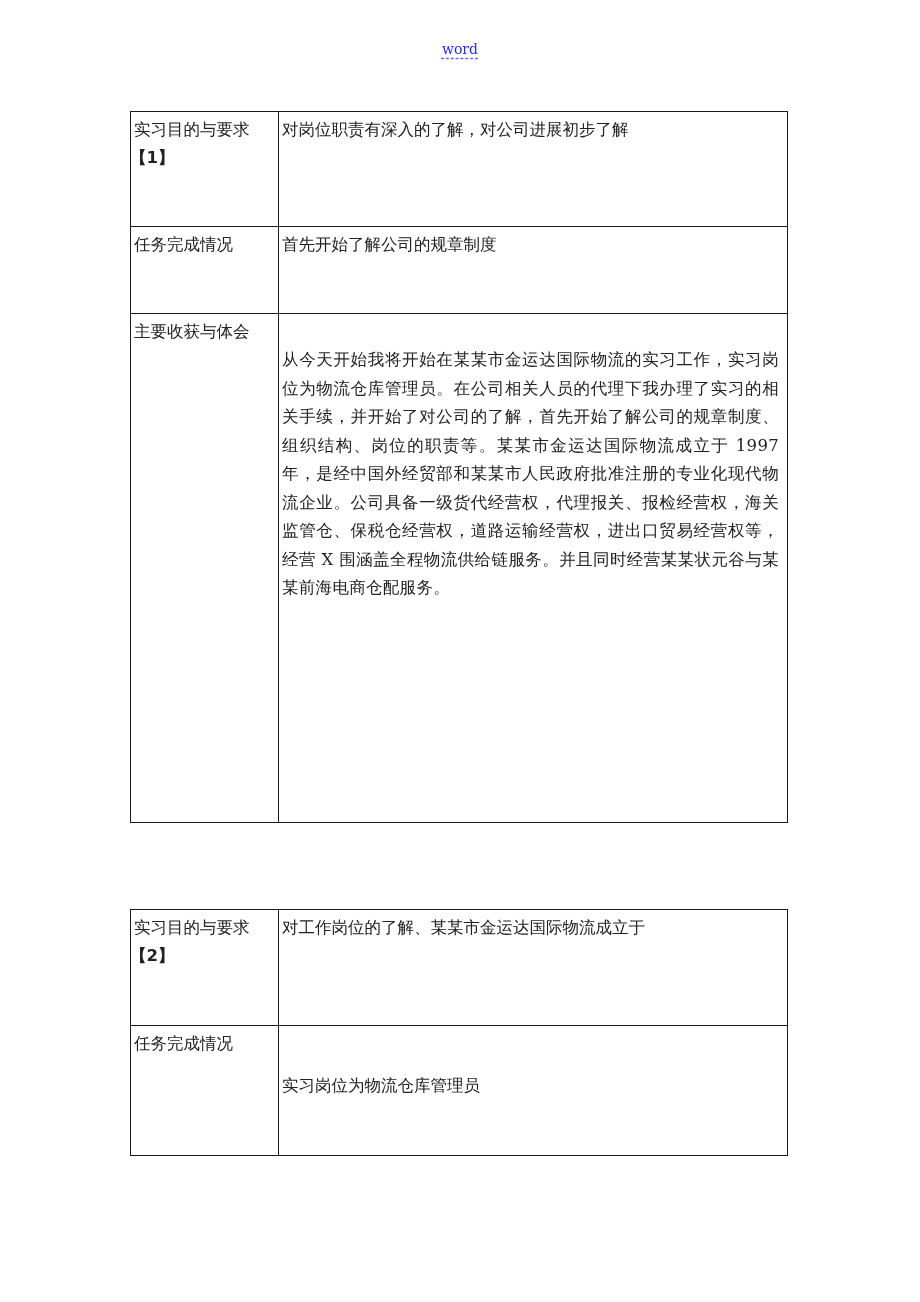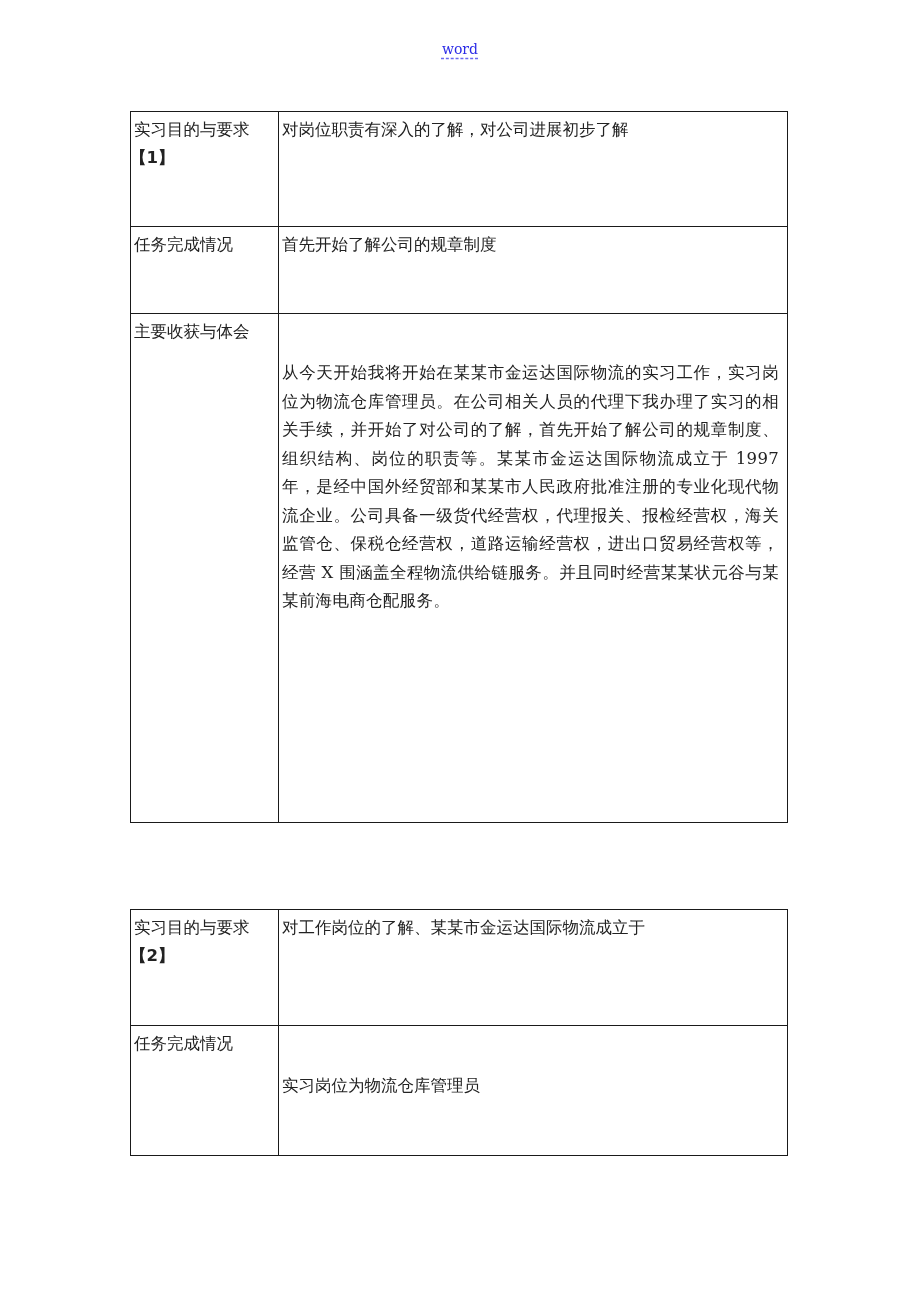--- a/index.html
+++ b/index.html
@@ -54,21 +54,21 @@
     <td>
       <div>首先开始了解公司的规章制度</div>
     </td>
   </tr>
   <tr style="height:509px;">
     <td class="label">
       <div>主要收获与体会</div>
     </td>
     <td>
       <div class="spacer"></div>
-      <div class="para" style="line-height:28.5px;margin-top:13px;">从今天开始我将开始在某某市金运达国际物流的实习工作，实习岗位为物流仓库管理员。在公司相关人员的代理下我办理了实习的相关手续，并开始了对公司的了解，首先开始了解公司的规章制度、组织结构、岗位的职责等。某某市金运达国际物流成立于 1997 年，是经中国外经贸部和某某市人民政府批准注册的专业化现代物流企业。公司具备一级货代经营权，代理报关、报检经营权，海关监管仓、保税仓经营权，道路运输经营权，进出口贸易经营权等，经营 X 围涵盖全程物流供给链服务。并且同时经营某某状元谷与某某前海电商仓配服务。</div>
+      <div class="para" style="line-height:28.5px;">从今天开始我将开始在某某市金运达国际物流的实习工作，实习岗位为物流仓库管理员。在公司相关人员的代理下我办理了实习的相关手续，并开始了对公司的了解，首先开始了解公司的规章制度、组织结构、岗位的职责等。某某市金运达国际物流成立于 1997 年，是经中国外经贸部和某某市人民政府批准注册的专业化现代物流企业。公司具备一级货代经营权，代理报关、报检经营权，海关监管仓、保税仓经营权，道路运输经营权，进出口贸易经营权等，经营 X 围涵盖全程物流供给链服务。并且同时经营某某状元谷与某某前海电商仓配服务。</div>
     </td>
   </tr>
 </tbody>
   </table>
 
 <table class="log" style="top:909px;">
   <tbody>
       <tr style="height:116px;">
     <td class="label">
       <div>实习目的与要求</div>

